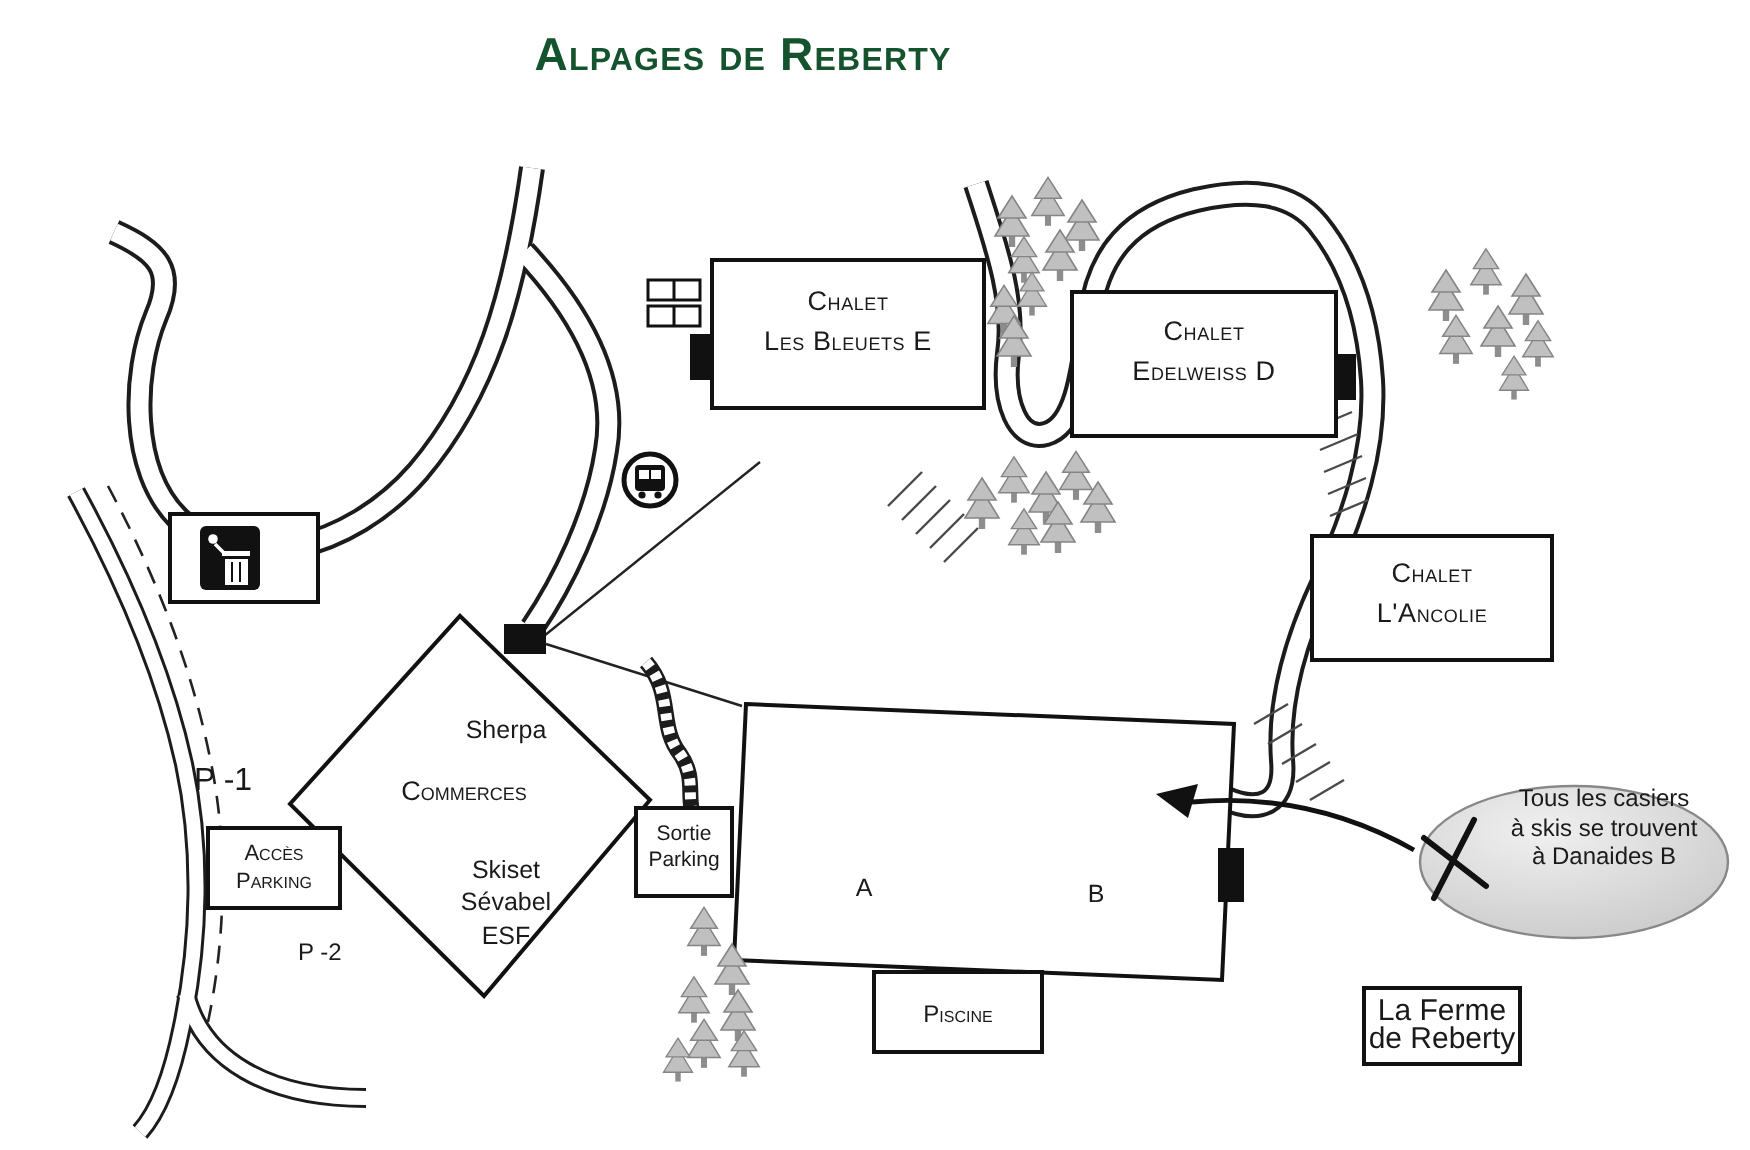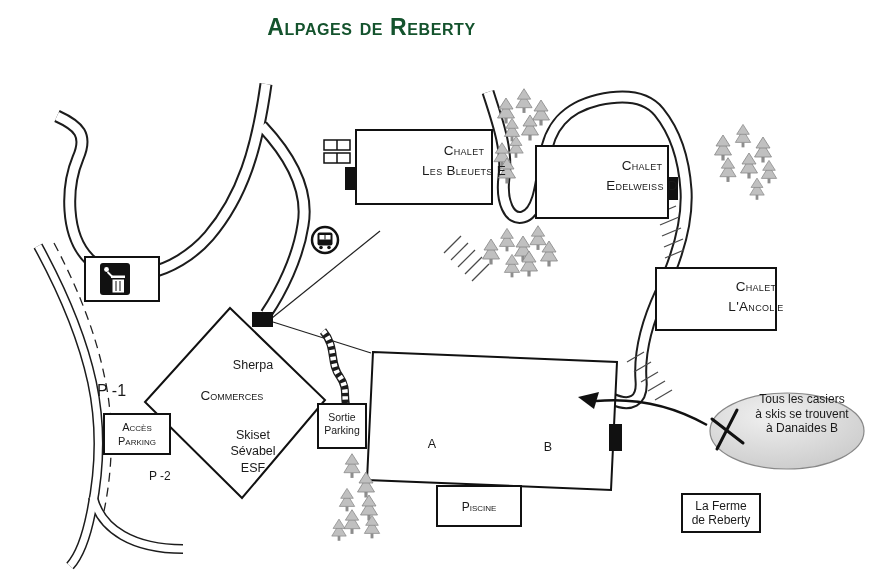--- a/index.html
+++ b/index.html
@@ -2,21 +2,21 @@
 <html><head>
 <meta charset="utf-8">
 <style>
   html,body{margin:0;padding:0;background:#fff;}
   .map{position:relative;width:875px;height:575px;background:#ffffff;
        font-family:"Liberation Sans",sans-serif;color:#1a1a1a;overflow:hidden;}
   .map svg{position:absolute;left:0;top:0;}
   .lbl{position:absolute;text-align:center;color:#1a1a1a;line-height:1.25;}
   .sc{font-variant:small-caps;}
   .title{left:0;width:743px;top:13px;font-size:23px;font-weight:600;letter-spacing:.6px;color:#14532d;}
-  .bname{font-size:13.5px;line-height:20px;letter-spacing:.3px;margin-left:40px;}
+  .bname{font-size:13.5px;line-height:20px;letter-spacing:.3px;}
   .road-casing{fill:none;stroke:#1c1c1c;stroke-width:13;}
   .road-fill{fill:none;stroke:#ffffff;stroke-width:9;}
   .road-casing.thin{stroke-width:10;}
   .road-fill.thin{stroke-width:7;}
   .bld{fill:#ffffff;stroke:#111111;stroke-width:2;}
   .hatch{stroke:#4a4a4a;stroke-width:1.2;}
   .thinline{stroke:#222;stroke-width:1.2;}
 </style>
 </head>
 <body>
@@ -188,21 +188,21 @@
   <div class="lbl bname sc" style="left:656px;top:277px;width:120px;">
     <div>Chalet</div>
     <div>L'Ancolie</div>
   </div>
 
   <div class="lbl" style="left:420px;top:437px;width:24px;font-size:12.5px;">A</div>
   <div class="lbl" style="left:536px;top:440px;width:24px;font-size:12.5px;">B</div>
 
   <div class="lbl sc" style="left:437px;top:500px;width:84px;font-size:12px;">Piscine</div>
 
-  <div class="lbl" style="left:682px;top:499px;width:78px;font-size:12px;line-height:14px;">
+  <div class="lbl" style="left:682px;top:499px;width:78px;font-size:15px;line-height:14px;">
     <div>La Ferme</div>
     <div>de Reberty</div>
   </div>
 
   <div class="lbl" style="left:213px;top:358px;width:80px;font-size:12.5px;">Sherpa</div>
   <div class="lbl sc" style="left:162px;top:388px;width:140px;font-size:13.5px;">Commerces</div>
   <div class="lbl" style="left:213px;top:428px;width:80px;font-size:12.5px;">Skiset</div>
   <div class="lbl" style="left:211px;top:444px;width:84px;font-size:12.5px;">Sévabel</div>
   <div class="lbl" style="left:220px;top:461px;width:66px;font-size:12.5px;">ESF</div>
 

